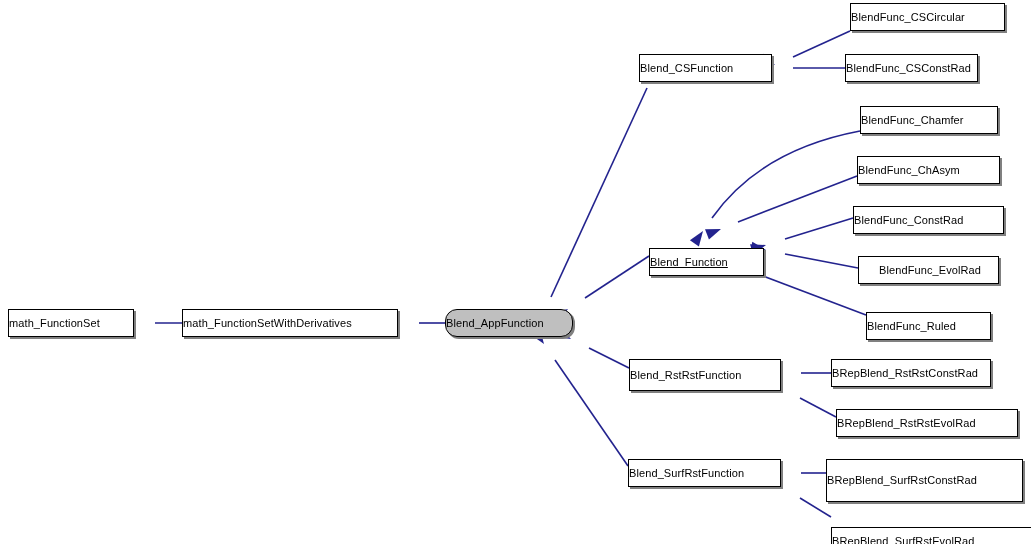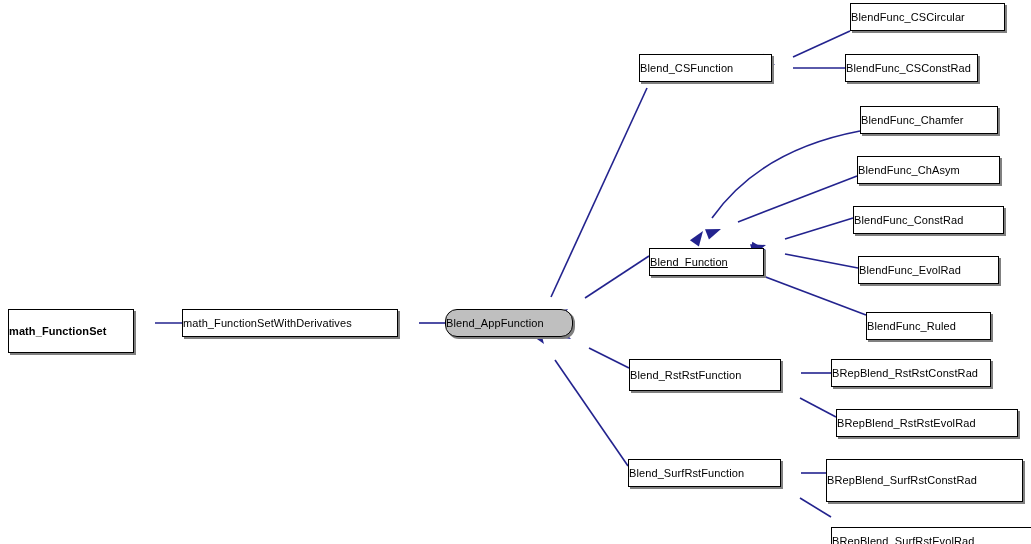--- a/index.html
+++ b/index.html
@@ -68,21 +68,21 @@
       <path d="M 831 373 L 801 373" stroke="#23238e" stroke-width="1.6" fill="none"></path>
       <polygon points="0,0 15,-5.5 15,5.5" fill="#23238e" transform="translate(783,373) rotate(180)"></polygon>
       <path d="M 836 417 L 800 398" stroke="#23238e" stroke-width="1.6" fill="none"></path>
       <polygon points="0,0 15,-5.5 15,5.5" fill="#23238e" transform="translate(783,389) rotate(208)"></polygon>
       <path d="M 826 473 L 801 473" stroke="#23238e" stroke-width="1.6" fill="none"></path>
       <polygon points="0,0 15,-5.5 15,5.5" fill="#23238e" transform="translate(783,473) rotate(180)"></polygon>
       <path d="M 831 517 L 800 498" stroke="#23238e" stroke-width="1.6" fill="none"></path>
       <polygon points="0,0 15,-5.5 15,5.5" fill="#23238e" transform="translate(783,489) rotate(208)"></polygon>
     </svg>
   <div id="node-layer">
-      <div class="node" style="left: 8px; top: 309px; width: 126px; height: 44px; font-weight: bold;">
+      <div class="node" style="left: 8px; top: 309px; width: 126px; height: 28px;">
         <span>math_FunctionSet</span>
       </div>
       <div class="node" style="left: 182px; top: 309px; width: 216px; height: 28px;">
         <span>math_FunctionSetWithDerivatives</span>
       </div>
       <div class="node current" style="left: 445px; top: 309px; width: 128px; height: 28px; background: rgb(191, 191, 191); border-radius: 12px;">
         <span>Blend_AppFunction</span>
       </div>
       <div class="node" style="left: 639px; top: 54px; width: 133px; height: 28px;">
         <span>Blend_CSFunction</span>
@@ -104,21 +104,21 @@
       </div>
       <div class="node" style="left: 860px; top: 106px; width: 138px; height: 28px;">
         <span>BlendFunc_Chamfer</span>
       </div>
       <div class="node" style="left: 857px; top: 156px; width: 143px; height: 28px;">
         <span>BlendFunc_ChAsym</span>
       </div>
       <div class="node" style="left: 853px; top: 206px; width: 151px; height: 28px;">
         <span>BlendFunc_ConstRad</span>
       </div>
-      <div class="node" style="left: 858px; top: 256px; width: 141px; height: 28px;">
+      <div class="node" style="left: 858px; top: 256px; width: 141px; height: 28px; padding-left: 20px;">
         <span>BlendFunc_EvolRad</span>
       </div>
       <div class="node" style="left: 866px; top: 312px; width: 125px; height: 28px;">
         <span>BlendFunc_Ruled</span>
       </div>
       <div class="node" style="left: 831px; top: 359px; width: 160px; height: 28px;">
         <span>BRepBlend_RstRstConstRad</span>
       </div>
       <div class="node" style="left: 836px; top: 409px; width: 182px; height: 28px;">
         <span>BRepBlend_RstRstEvolRad</span>

